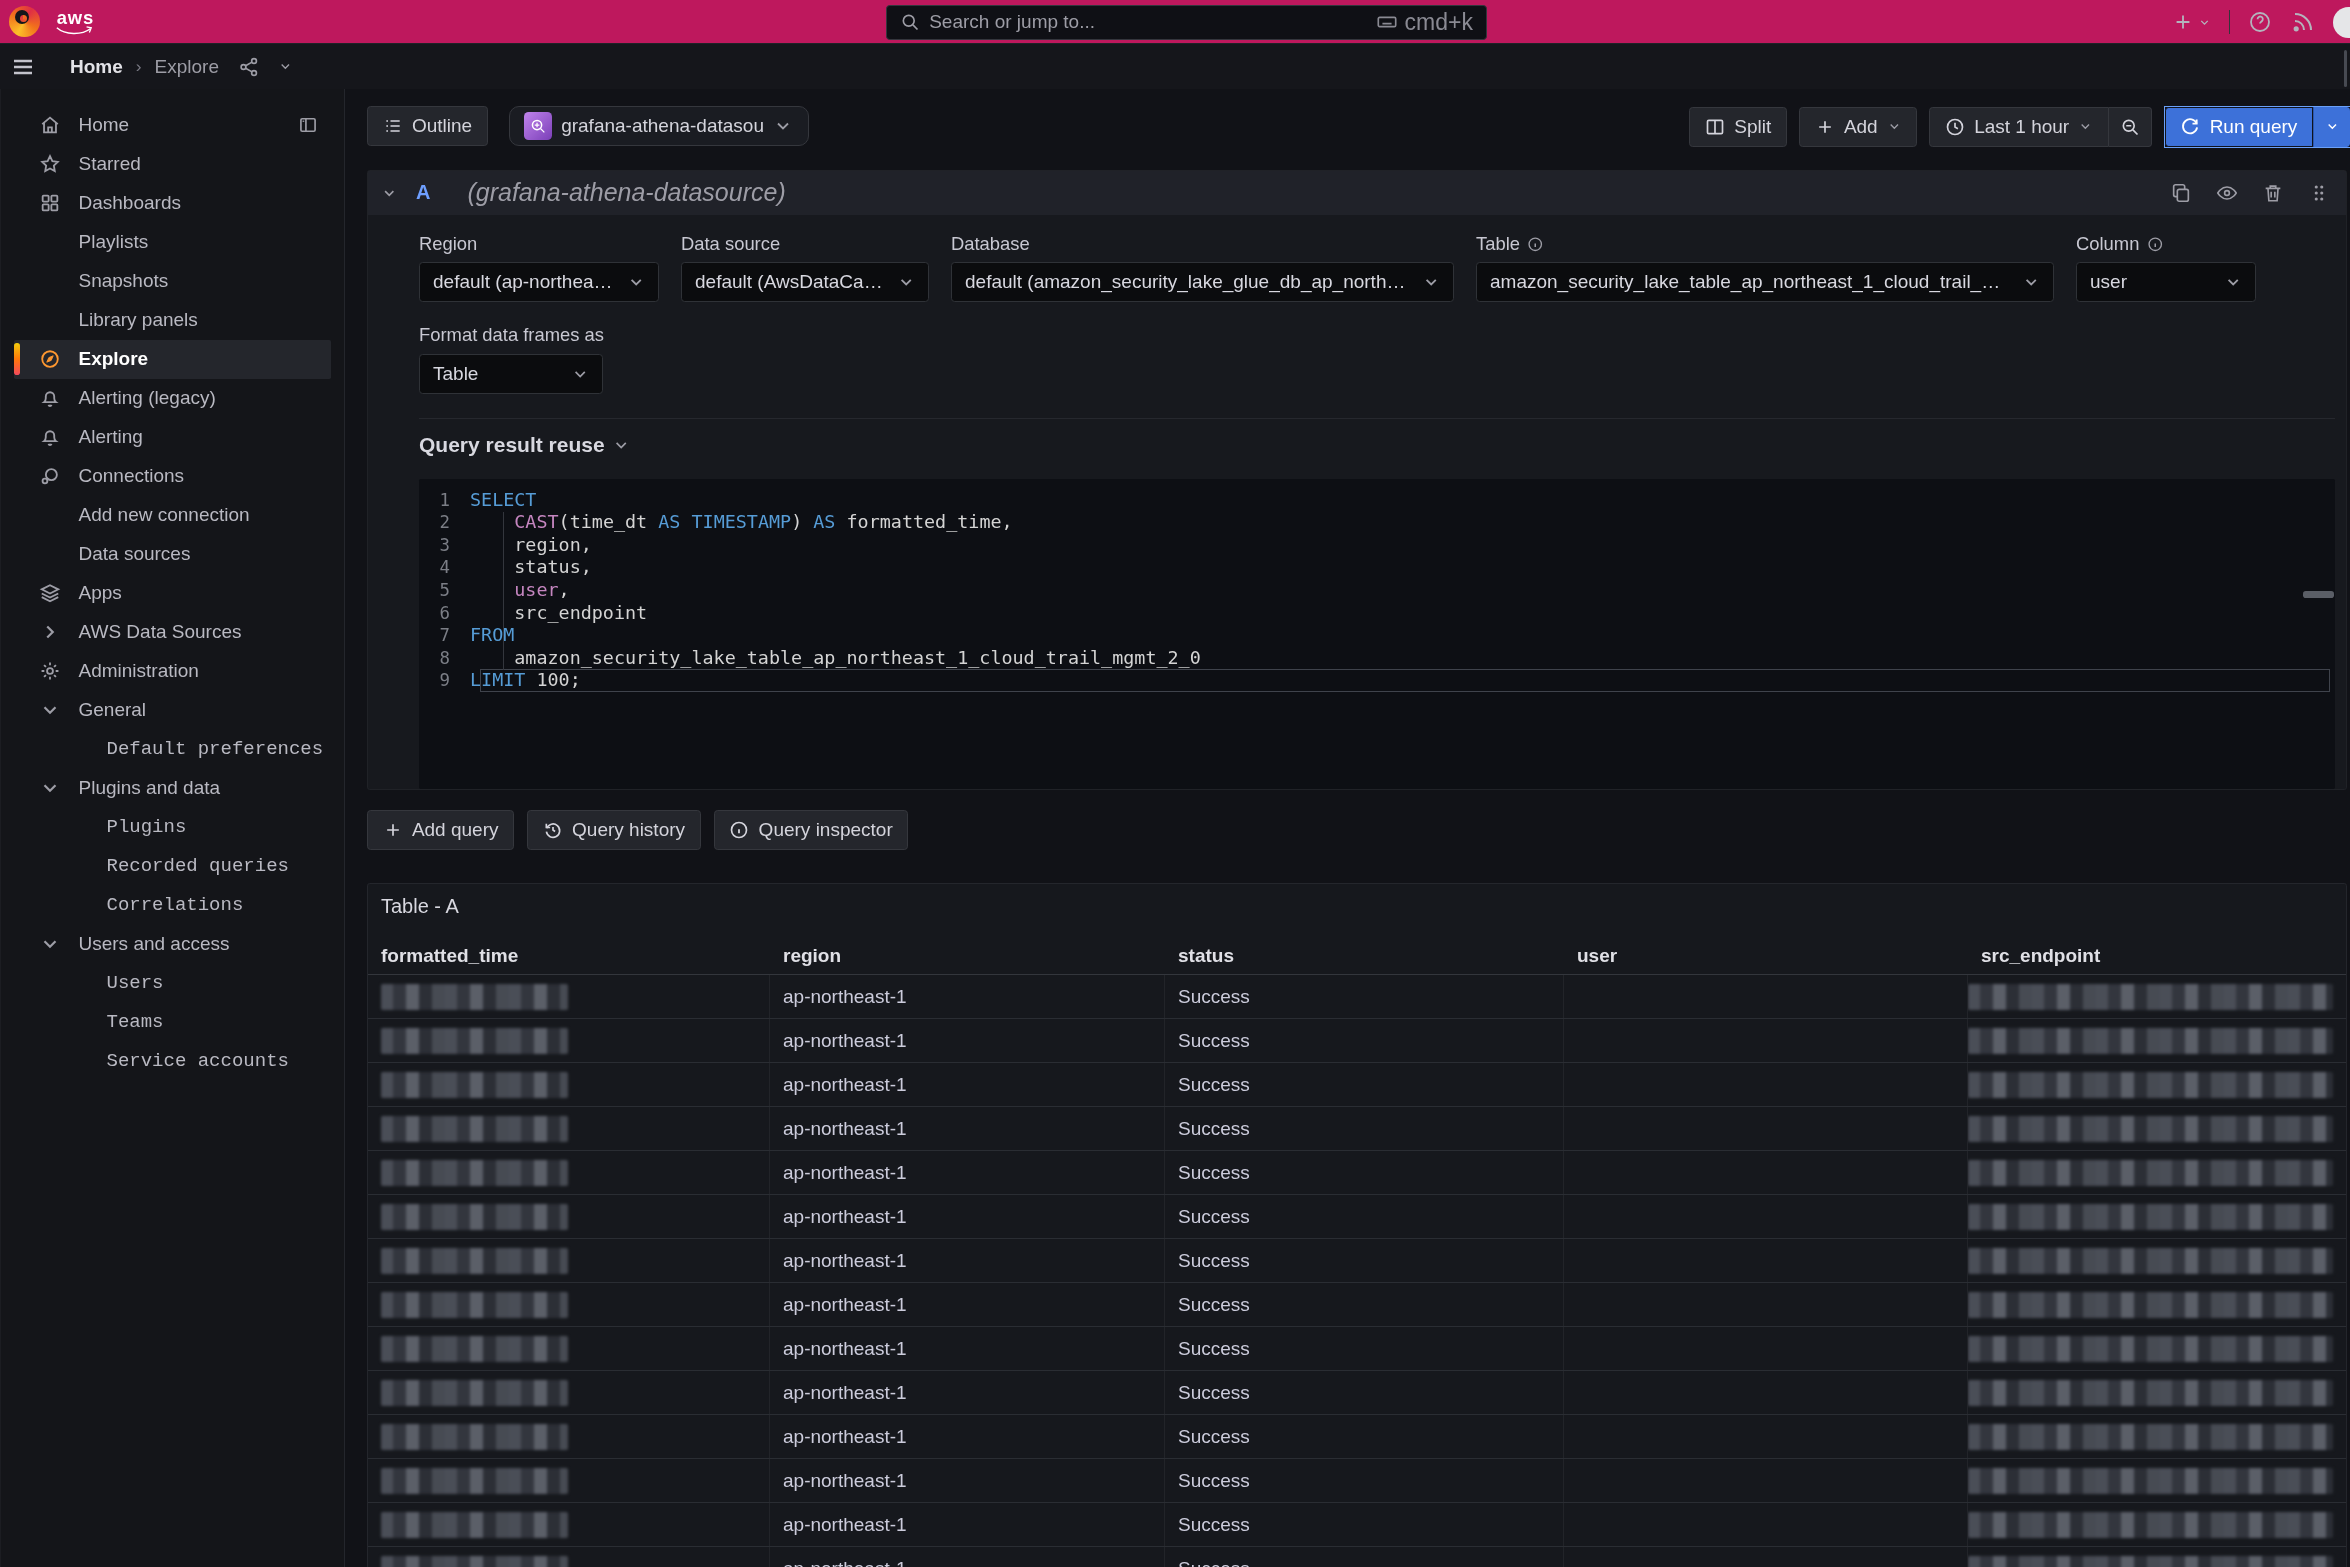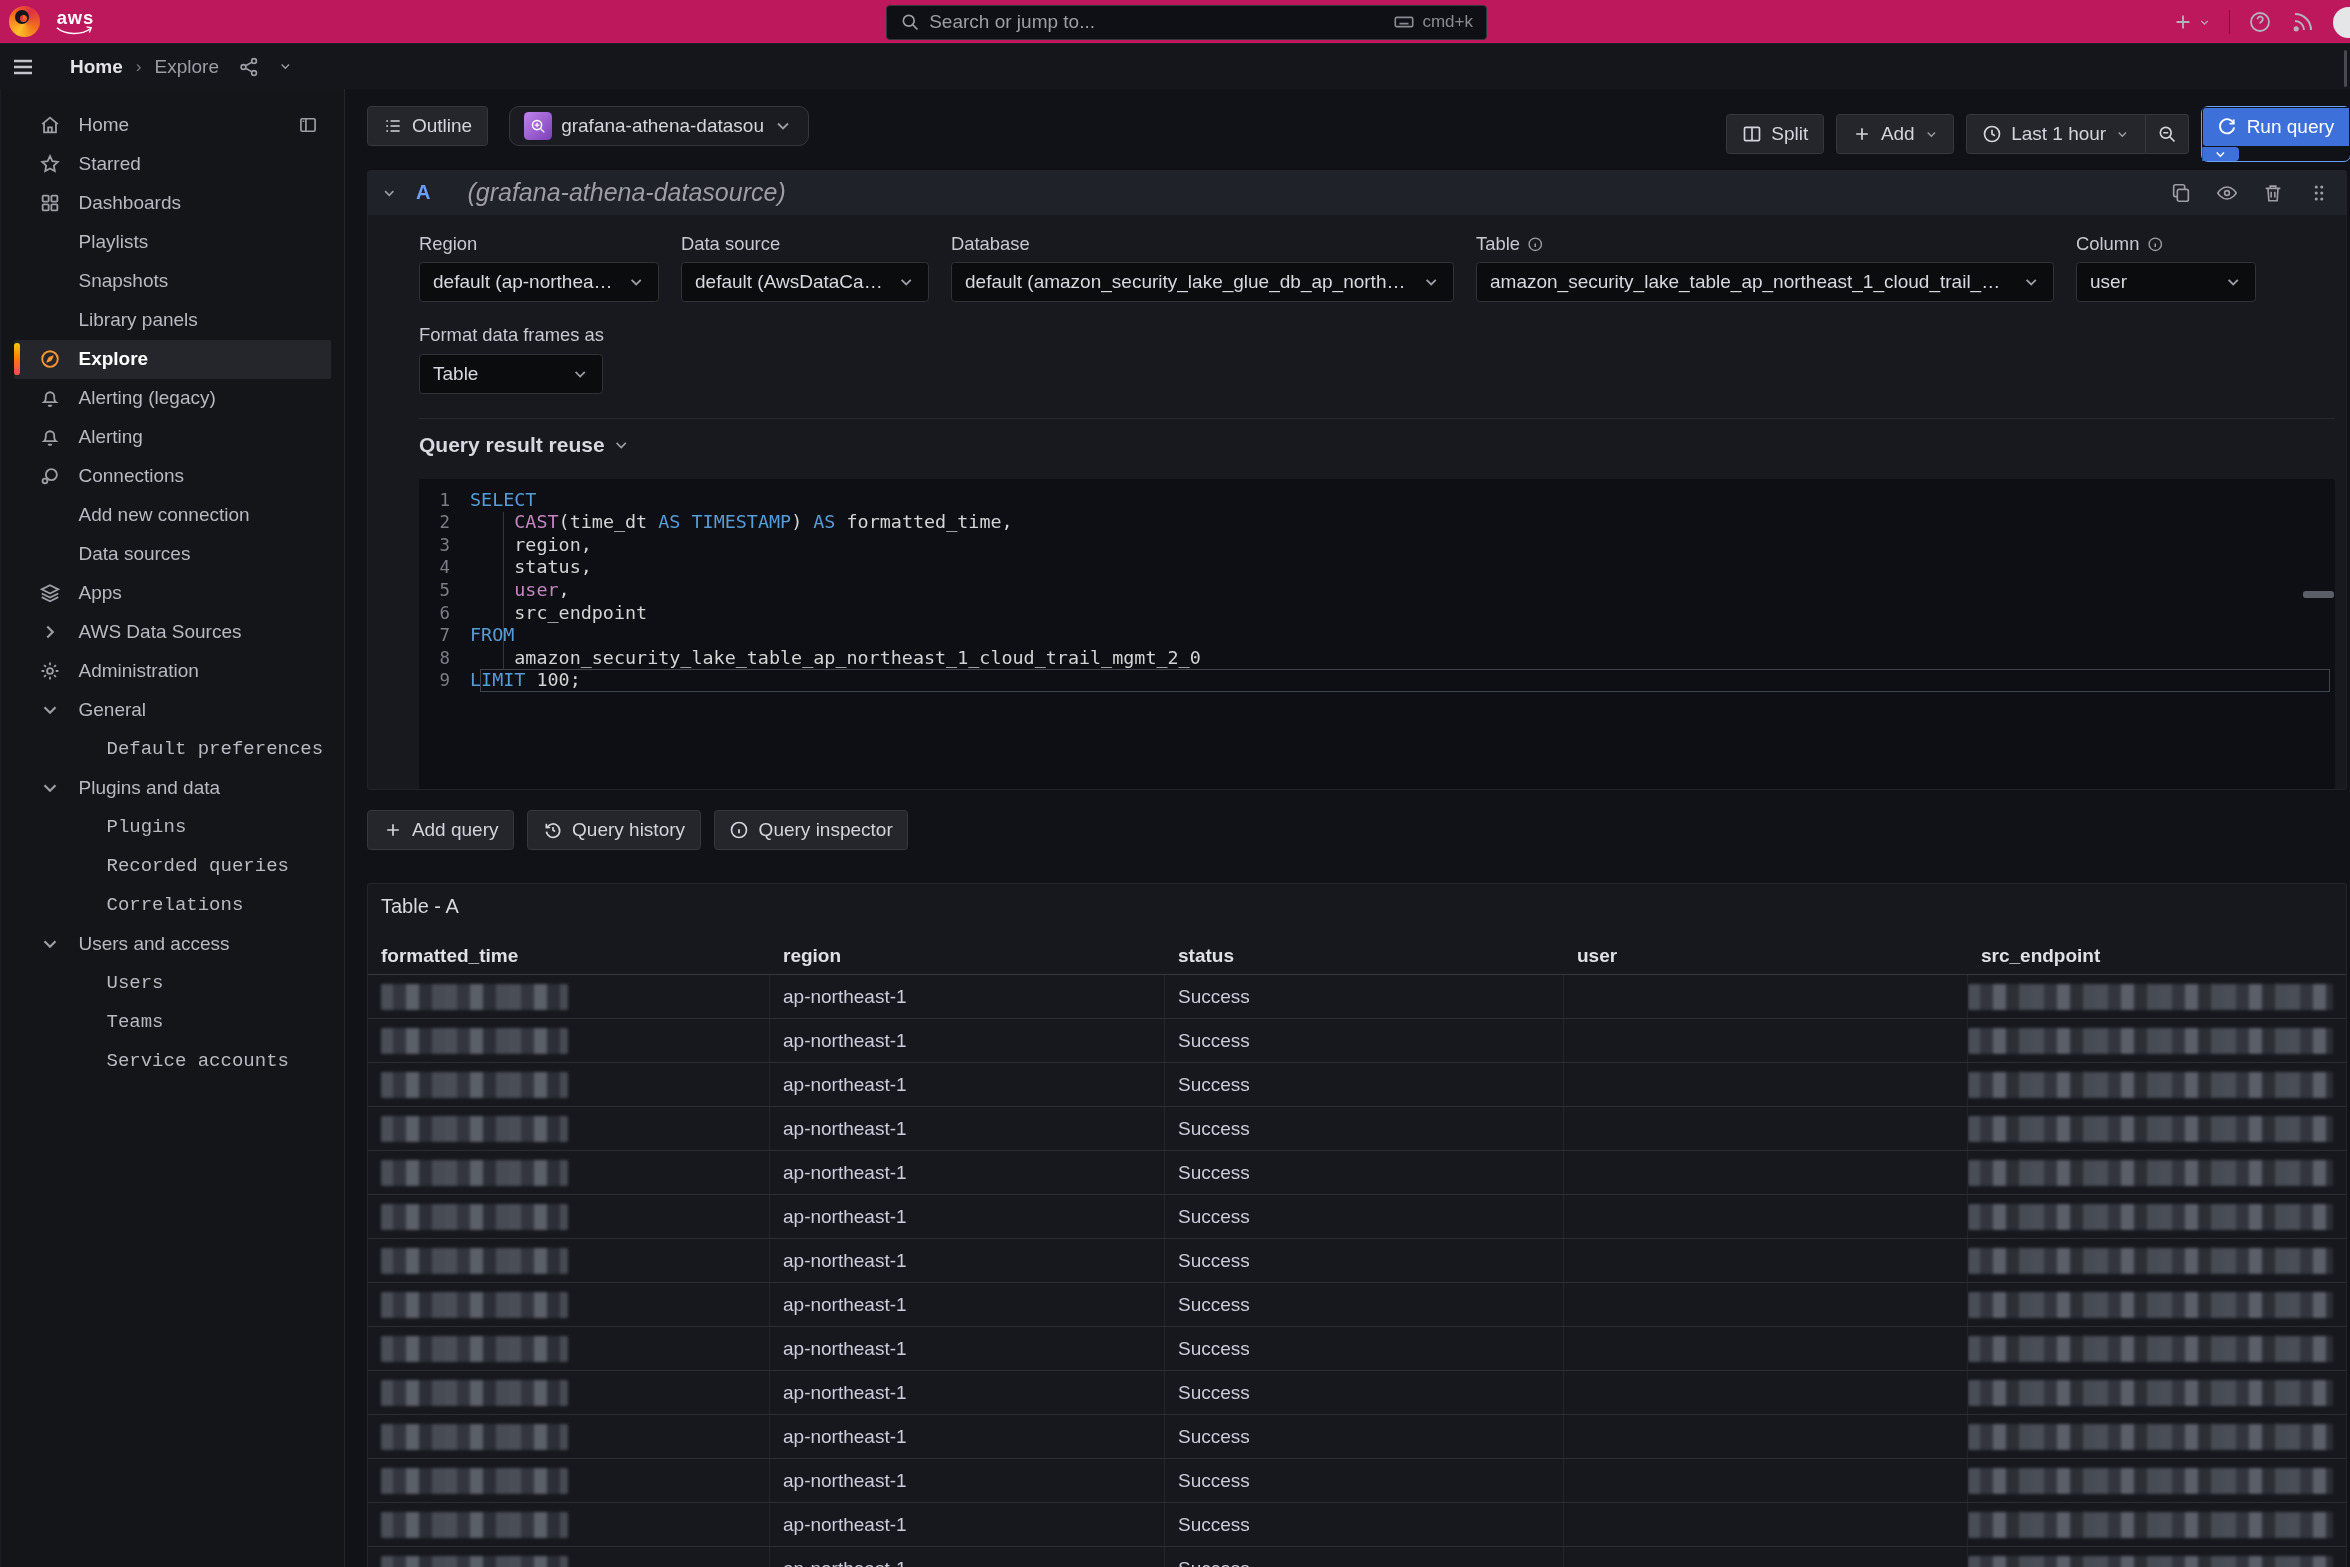--- a/index.html
+++ b/index.html
@@ -16,21 +16,21 @@
   .gf-logo::after { content:""; position:absolute; left:5.5px; top:3.7px; width:14.7px; height:14.7px;
              border-radius:50%; background:#15161b; }
   .gf-logo::before { content:""; position:absolute; left:11px; top:9.2px; width:7.3px; height:7.3px;
              border-radius:50%; background:conic-gradient(#f2711c,#e02f44); z-index:1; }
   .aws-logo { position:relative; font-weight:bold; font-size:18.4px; color:#fff; letter-spacing:0.9px; padding-bottom:7.3px; }
   .aws-logo svg { position:absolute; left:-1.8px; bottom:-1.8px; width:39px; height:13px; }
   .searchbox { position:absolute; left:886px; top:4.6px; width:601px; height:35px; background:#0f1015;
                border:0.9px solid #34363d; border-radius:3.7px; display:flex; align-items:center; padding:0 13px; gap:9.2px;
                color:#9d9da6; font-size:19px; }
   .searchbox .grow { flex:1; }
-  .kbd-hint { display:flex; align-items:center; gap:7px; color:#8a8a93; font-size:17px; }
+  .kbd-hint { display:flex; align-items:center; gap:7px; color:#8a8a93; font-size:23px; }
   .top-right { position:absolute; right:0; top:0; height:44px; display:flex; align-items:center; gap:18.4px; padding-right:0; }
   .tr-btn { color:#b4b4bd; display:flex; align-items:center; gap:3.7px; }
   .v-div { width:0.9px; height:24px; background:#33353b; }
   .avatar { width:31px; height:31px; border-radius:50%; background:#e5e6e8; margin-right:-13px; }
 
   
   .crumb-row { position:absolute; left:0; top:44px; width:2351px; height:45px; background:#15161b;
                display:flex; align-items:center; gap:13px; padding-left:11px; }
   .crumb-row .menu { color:#c3c3cc; }
   .crumb-home { font-size:19px; font-weight:600; color:#e3e3e8; margin-left:22px; }
@@ -63,21 +63,21 @@
          font-size:19px; font-weight:500; cursor:pointer; white-space:nowrap; }
   .btn svg { width:20px; height:20px; }
   .ds-picker { margin-left:21px; background:#1a1c22;border-radius:10px; }
   .ds-ic { width:27.5px; height:27.5px; border-radius:4.6px; background:linear-gradient(135deg,#c084ec,#7b3fb8);
            display:flex; align-items:center; justify-content:center; color:#fff; }
   .ds-ic svg { width:18.4px; height:18.4px; }
   .tb-right { margin-left:auto; display:flex; align-items:center; gap:12px; }
   .time-group { display:flex; }
   .time-group .btn { border-radius:3.7px 0 0 3.7px; }
   .time-group .zoom-out { border-radius:0 3.7px 3.7px 0; border-left:none; padding:0 11px; }
-  .runq-wrap { display:flex; border:1.8px solid #6aa0f8; border-radius:7px; overflow:visible;flex-direction:column; }
+  .runq-wrap { display:flex; border:1.8px solid #6aa0f8; border-radius:0; overflow:visible; }
   .runq { height:40px; display:inline-flex; align-items:center; gap:9.2px; padding:0 14.7px;
           background:#3d71d9; border:1.8px solid #10131c; border-radius:3.7px 0 0 3.7px; color:#fff;
           font-size:19px; font-weight:500; cursor:pointer; }
   .runq-caret { width:37px; background:#3d71d9; border-left:0.9px solid #2a56ad; display:flex; align-items:center;
           justify-content:center; color:#fff; border-radius:0 3.7px 3.7px 0; }
   .runq svg { width:20px; height:20px; }
 
   
   .qcard { margin-top:24px; margin-right:3.7px; background:#17191e; border:0.9px solid #202227; border-radius:2.8px; }
   .q-header { height:44px; background:#202229; display:flex; align-items:center; padding:0 16.5px 0 13px; gap:13px; }

